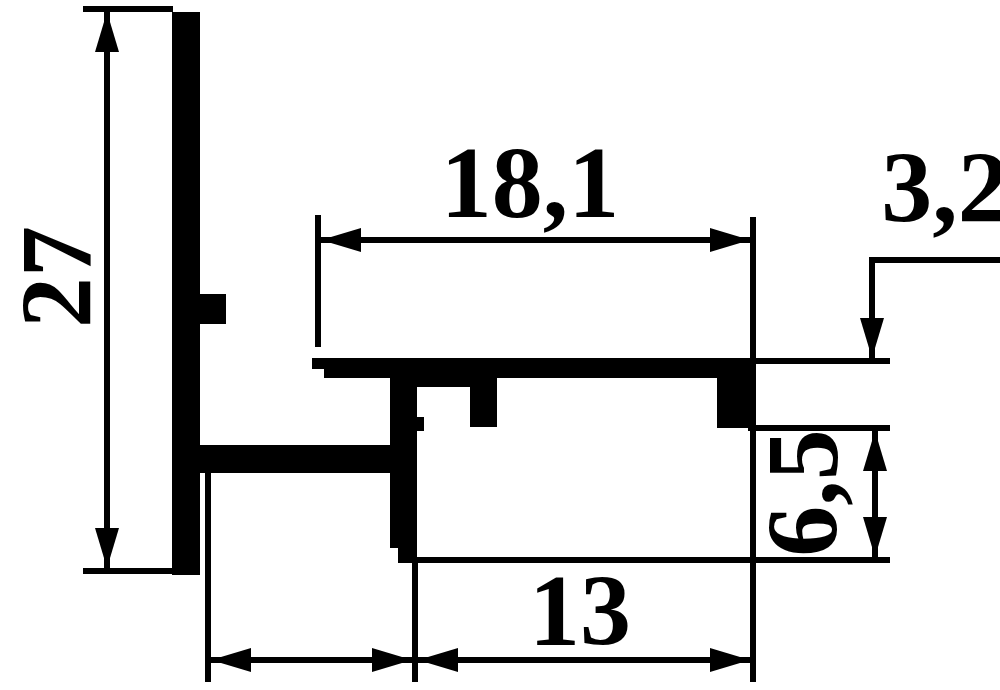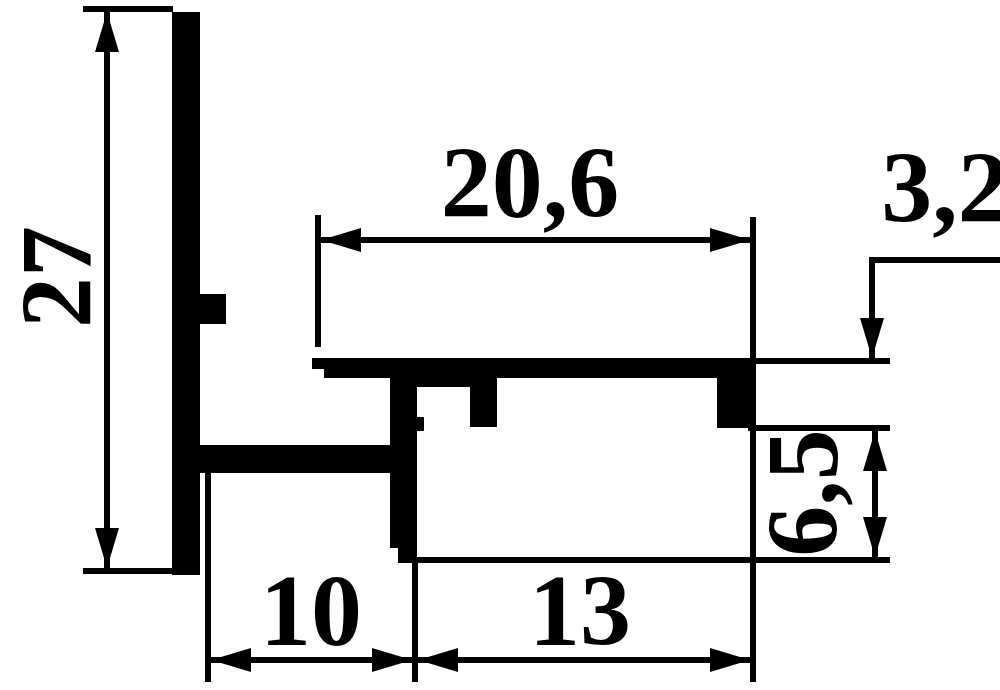--- a/index.html
+++ b/index.html
@@ -65,19 +65,18 @@
   <div class="arrow arrow-right" style="left:710px; top:228px;"></div>
   <div class="arrow arrow-down" style="left:860px; top:318px;"></div>
   <div class="arrow arrow-up" style="left:863px; top:431px;"></div>
   <div class="arrow arrow-down" style="left:863px; top:517px;"></div>
   <div class="arrow arrow-left" style="left:211px; top:648px;"></div>
   <div class="arrow arrow-right" style="left:372px; top:648px;"></div>
   <div class="arrow arrow-left" style="left:418px; top:648px;"></div>
   <div class="arrow arrow-right" style="left:710px; top:648px;"></div>
 
   <div class="dim-label rot" style="left:57px;  top:277px;">27</div>
-  <div class="dim-label" style="left:530px; top:183px;">20,6</div>
+  <div class="dim-label" style="left:530px; top:183px;">18,1</div>
   <div class="dim-label" style="left:945px; top:188px;">3,2</div>
   <div class="dim-label rot" style="left:803px; top:493px;">6,5</div>
-  <div class="dim-label" style="left:311px; top:611px;">10</div>
   <div class="dim-label" style="left:580px; top:611px;">13</div>
 
 </div>
 
 </body></html>

